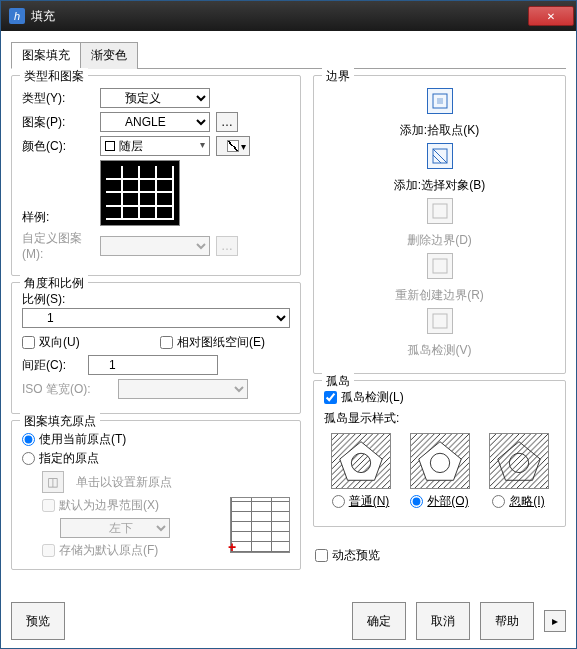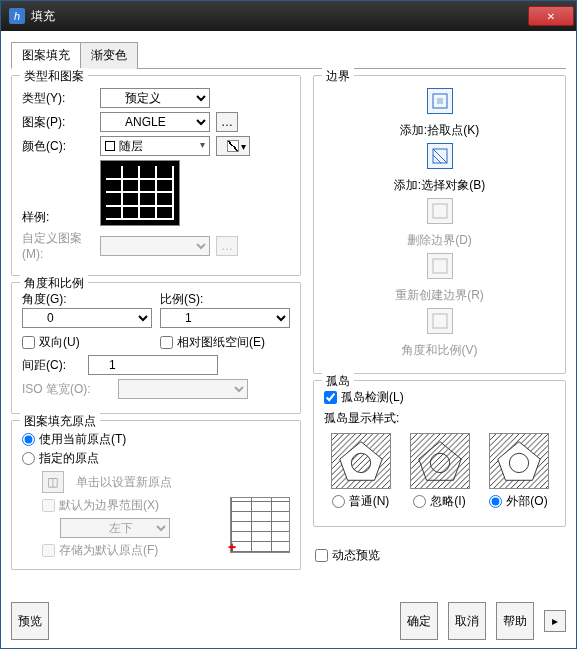--- a/index.html
+++ b/index.html
@@ -26,26 +26,26 @@
   .sq-btn { width:22px; height:20px; border:1px solid #888; background:#f4f4f4; display:flex;align-items:center;justify-content:center; cursor:pointer;}
   .swatch-box { display:inline-flex; align-items:center; border:1px solid #888; height:20px; padding:0 18px 0 4px; position:relative; background:#fff; width:110px;}
   .swatch-box::after{content:"▾";position:absolute;right:4px;top:2px;font-size:10px;color:#555;}
   .swatch-sq{width:10px;height:10px;border:1px solid #000;background:#fff;margin-right:4px;}
   .pattern-preview{width:80px;height:66px;border:1px solid #888;background:#000;padding:5px;display:grid;grid-template-columns:repeat(4,1fr);grid-template-rows:repeat(4,1fr);}
   .pattern-preview div{border-right:2px solid #fff;border-bottom:2px solid #fff;}
   .half{display:flex;gap:8px;}
   .half>div{flex:1;}
   .chk{display:flex;align-items:center;gap:4px;}
   input[type=checkbox],input[type=radio]{margin:0;}
-  .btn{height:38px;padding:0 6px;border:1px solid #888;background:#f4f4f4;cursor:pointer;display:inline-flex;align-items:center;}
+  .btn{height:38px;padding:0 14px;border:1px solid #888;background:#f4f4f4;cursor:pointer;display:inline-flex;align-items:center;}
   .bnd-row{display:flex;align-items:center;gap:8px;margin:4px 0;flex-direction:column;}
   .bnd-ico{width:26px;height:26px;border:1px solid #2a6ac0;display:flex;align-items:center;justify-content:center;background:#f0f6fd;}
   .bnd-ico.disabled{border-color:#bbb;background:#f6f6f6;color:#bbb;}
   .bnd-ico svg{display:block;}
-  .island-row{display:flex;gap:6px;margin:6px 0;}
+  .island-row{display:flex;gap:6px;margin:6px 0;text-decoration:underline;}
   .island-opt{flex:1;text-align:center;}
   .island-pic{width:60px;height:56px;border:1px solid #888;margin:0 auto 4px;overflow:hidden;}
   .origin-sub{margin-left:20px;}
   .origin-ico{width:22px;height:22px;border:1px solid #bbb;display:inline-flex;align-items:center;justify-content:center;margin-right:6px;background:#f2f2f2;}
   .brick-preview{width:60px;height:56px;border:1px solid #888;background:#fff;position:relative;}
   .brick-preview .cross{position:absolute;left:-3px;bottom:-3px;color:#d00;font-weight:bold;font-size:14px;}
   .brick-lines{background:repeating-linear-gradient(0deg,#777 0,#777 1px,transparent 1px,transparent 10px),repeating-linear-gradient(90deg,#777 0,#777 1px,transparent 1px,transparent 20px);width:100%;height:100%;}
   .bottom-bar{position:absolute;left:10px;right:10px;bottom:8px;display:flex;align-items:center;gap:10px;}
   .bottom-bar .spacer{flex:1;}
   .expand-btn{width:22px;height:22px;border:1px solid #888;background:#f4f4f4;display:flex;align-items:center;justify-content:center;}
@@ -120,24 +120,20 @@
             <div class="lbl disabled">自定义图案(M):</div>
             <select disabled="" style="background:#f2f2f2;"><option></option></select>
             <div class="sq-btn disabled" style="color:#bbb;border-color:#ccc;">…</div>
           </div>
         </div>
 
         <div class="group">
           <div class="legend">角度和比例</div>
           <div class="half">
             <div>
-              <div>角度(G):</div>
-              <select style="width:100%;"><option>0</option></select>
-            </div>
-            <div>
               <div>比例(S):</div>
               <select style="width:100%;"><option>1</option></select>
             </div>
           </div>
           <div class="half" style="margin-top:6px;">
             <div class="chk">
                 <input type="checkbox" style="">
                 <span>双向(U)</span>
               </div>
             <div class="chk">
@@ -228,21 +224,21 @@
                 </svg>
               </div>
             <span>重新创建边界(R)</span>
           </div>
           <div class="bnd-row disabled">
             <div class="bnd-ico disabled">
                 <svg width="18" height="18">
                   <rect x="2" y="2" width="14" height="14" fill="none" stroke="#bbb"></rect>
                 </svg>
               </div>
-            <span>角度和比例(V)</span>
+            <span>孤岛检测(V)</span>
           </div>
         </div>
 
         <div class="group">
           <div class="legend">孤岛</div>
           <div class="chk">
               <input type="checkbox" checked="" style="">
               <span>孤岛检测(L)</span>
             </div>
           <div style="margin-top:4px;">孤岛显示样式:</div>
@@ -262,40 +258,40 @@
               </div>
               <label class="chk" style="justify-content:center;">
                   <input type="radio" name="isl" style="">
                   <span>普通(N)</span>
                 </label>
             </div>
             <div class="island-opt">
               <div class="island-pic">
                 <svg class="hatch-bg" viewBox="0 0 60 56">
                     <rect width="60" height="56" fill="url(#h1)"></rect>
-                    <polygon points="30,8 52,26 44,48 16,48 8,26" fill="none" stroke="#333"></polygon>
-                    <circle cx="30" cy="30" r="10" fill="none" stroke="#333"></circle>
+                    <polygon points="30,8 52,26 44,48 16,48 8,26" fill="#fff" stroke="#333"></polygon>
+                    <circle cx="30" cy="30" r="10" fill="#fff" stroke="#333"></circle>
                   </svg>
               </div>
               <label class="chk" style="justify-content:center;">
-                  <input type="radio" name="isl" style="">
-                  <span>忽略(I)</span>
+                  <input type="radio" name="isl" checked="" style="">
+                  <span>外部(O)</span>
                 </label>
             </div>
             <div class="island-opt">
               <div class="island-pic">
                 <svg class="hatch-bg" viewBox="0 0 60 56">
                     <rect width="60" height="56" fill="url(#h1)"></rect>
-                    <polygon points="30,8 52,26 44,48 16,48 8,26" fill="#fff" stroke="#333"></polygon>
-                    <circle cx="30" cy="30" r="10" fill="#fff" stroke="#333"></circle>
+                    <polygon points="30,8 52,26 44,48 16,48 8,26" fill="none" stroke="#333"></polygon>
+                    <circle cx="30" cy="30" r="10" fill="none" stroke="#333"></circle>
                   </svg>
               </div>
               <label class="chk" style="justify-content:center;">
-                  <input type="radio" name="isl" checked="" style="">
-                  <span>外部(O)</span>
+                  <input type="radio" name="isl" style="">
+                  <span>忽略(I)</span>
                 </label>
             </div>
           </div>
         </div>
 
         <div class="chk" style="margin:20px 2px;">
           <input type="checkbox" style="">
           <span>动态预览</span>
         </div>
       </div>

